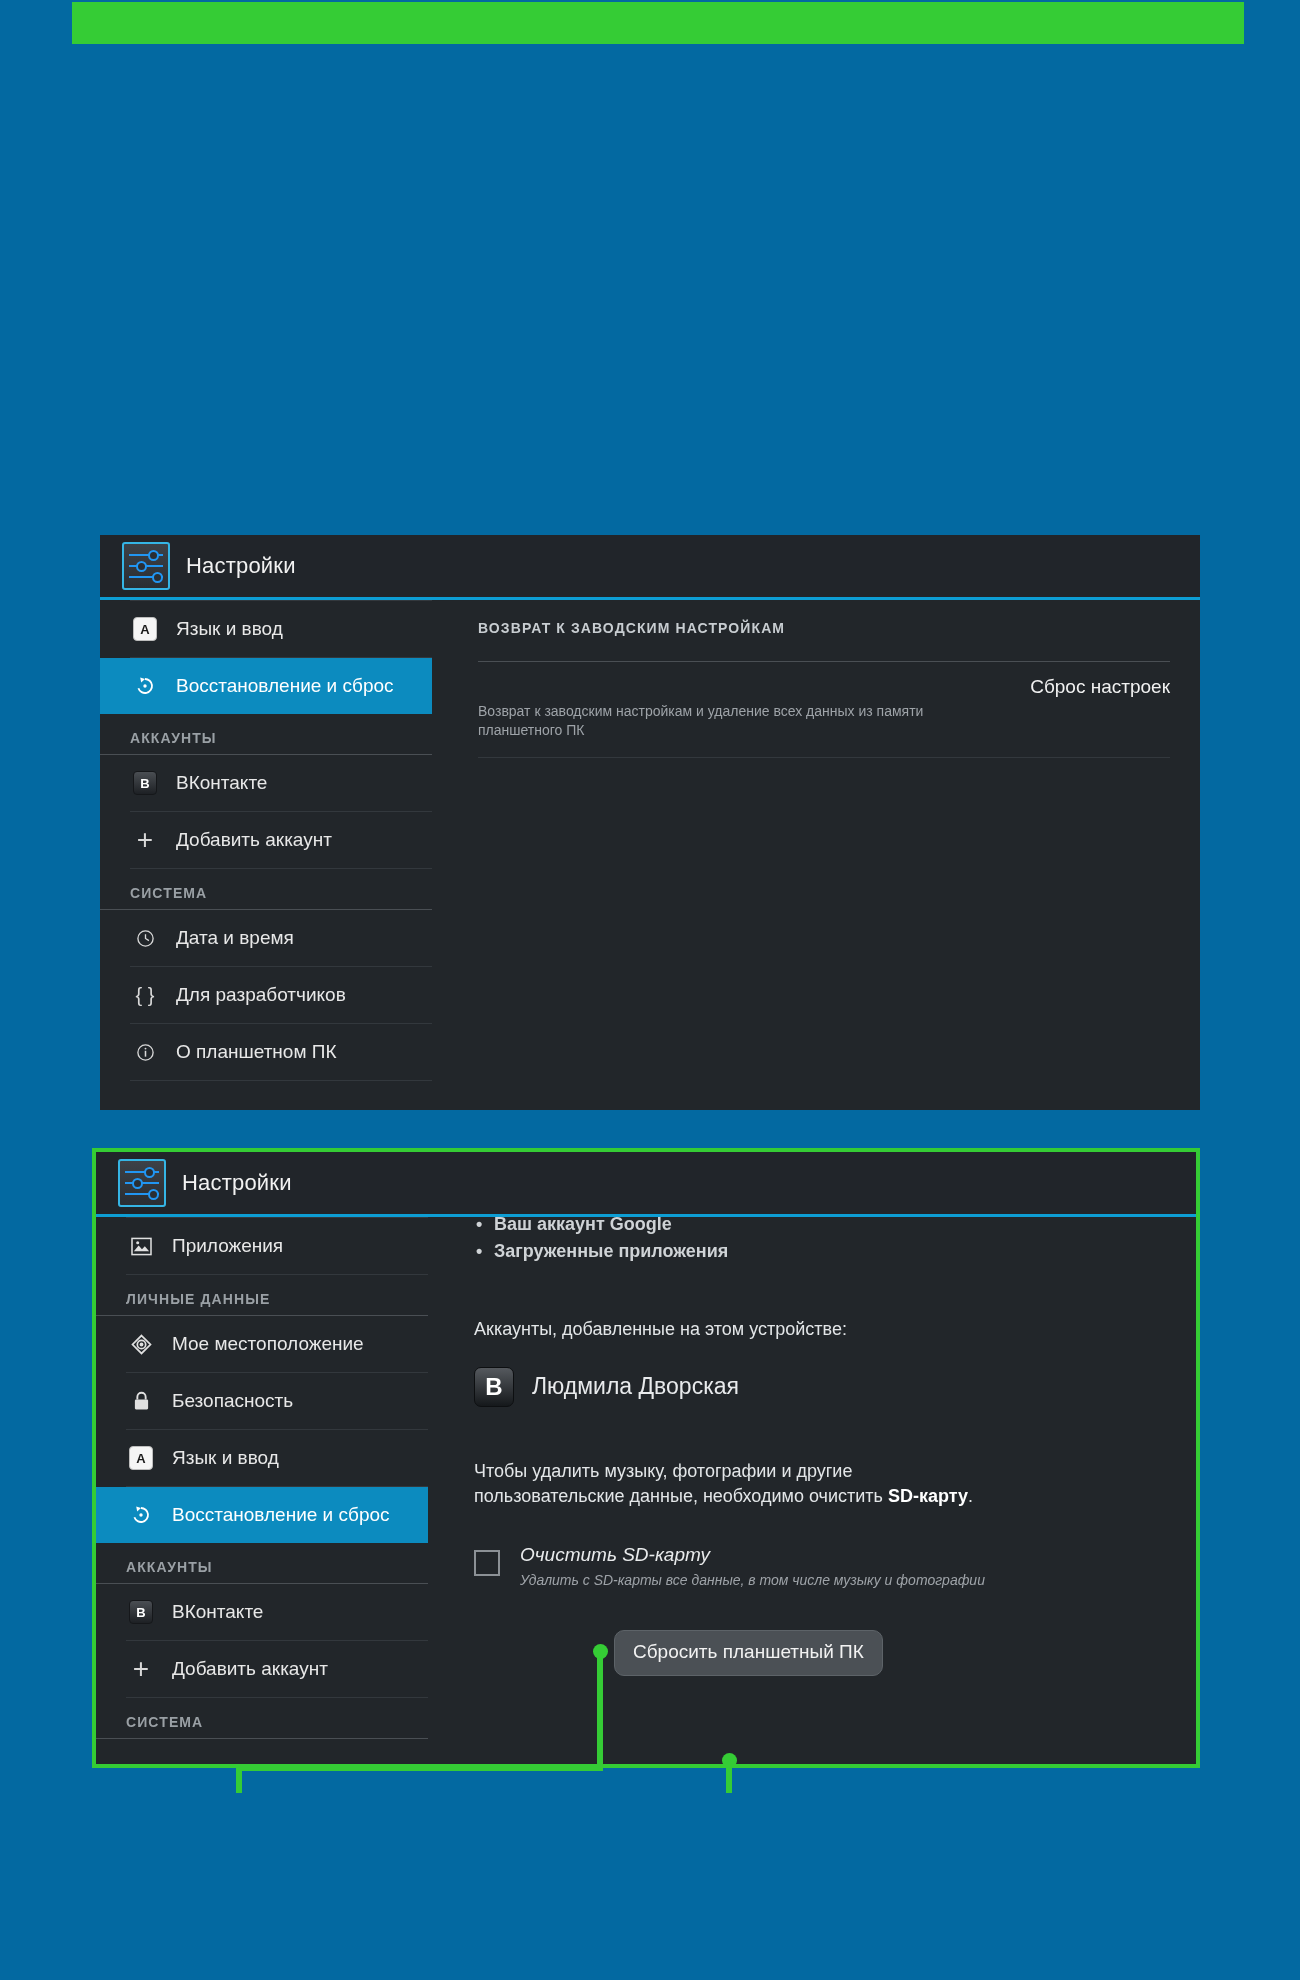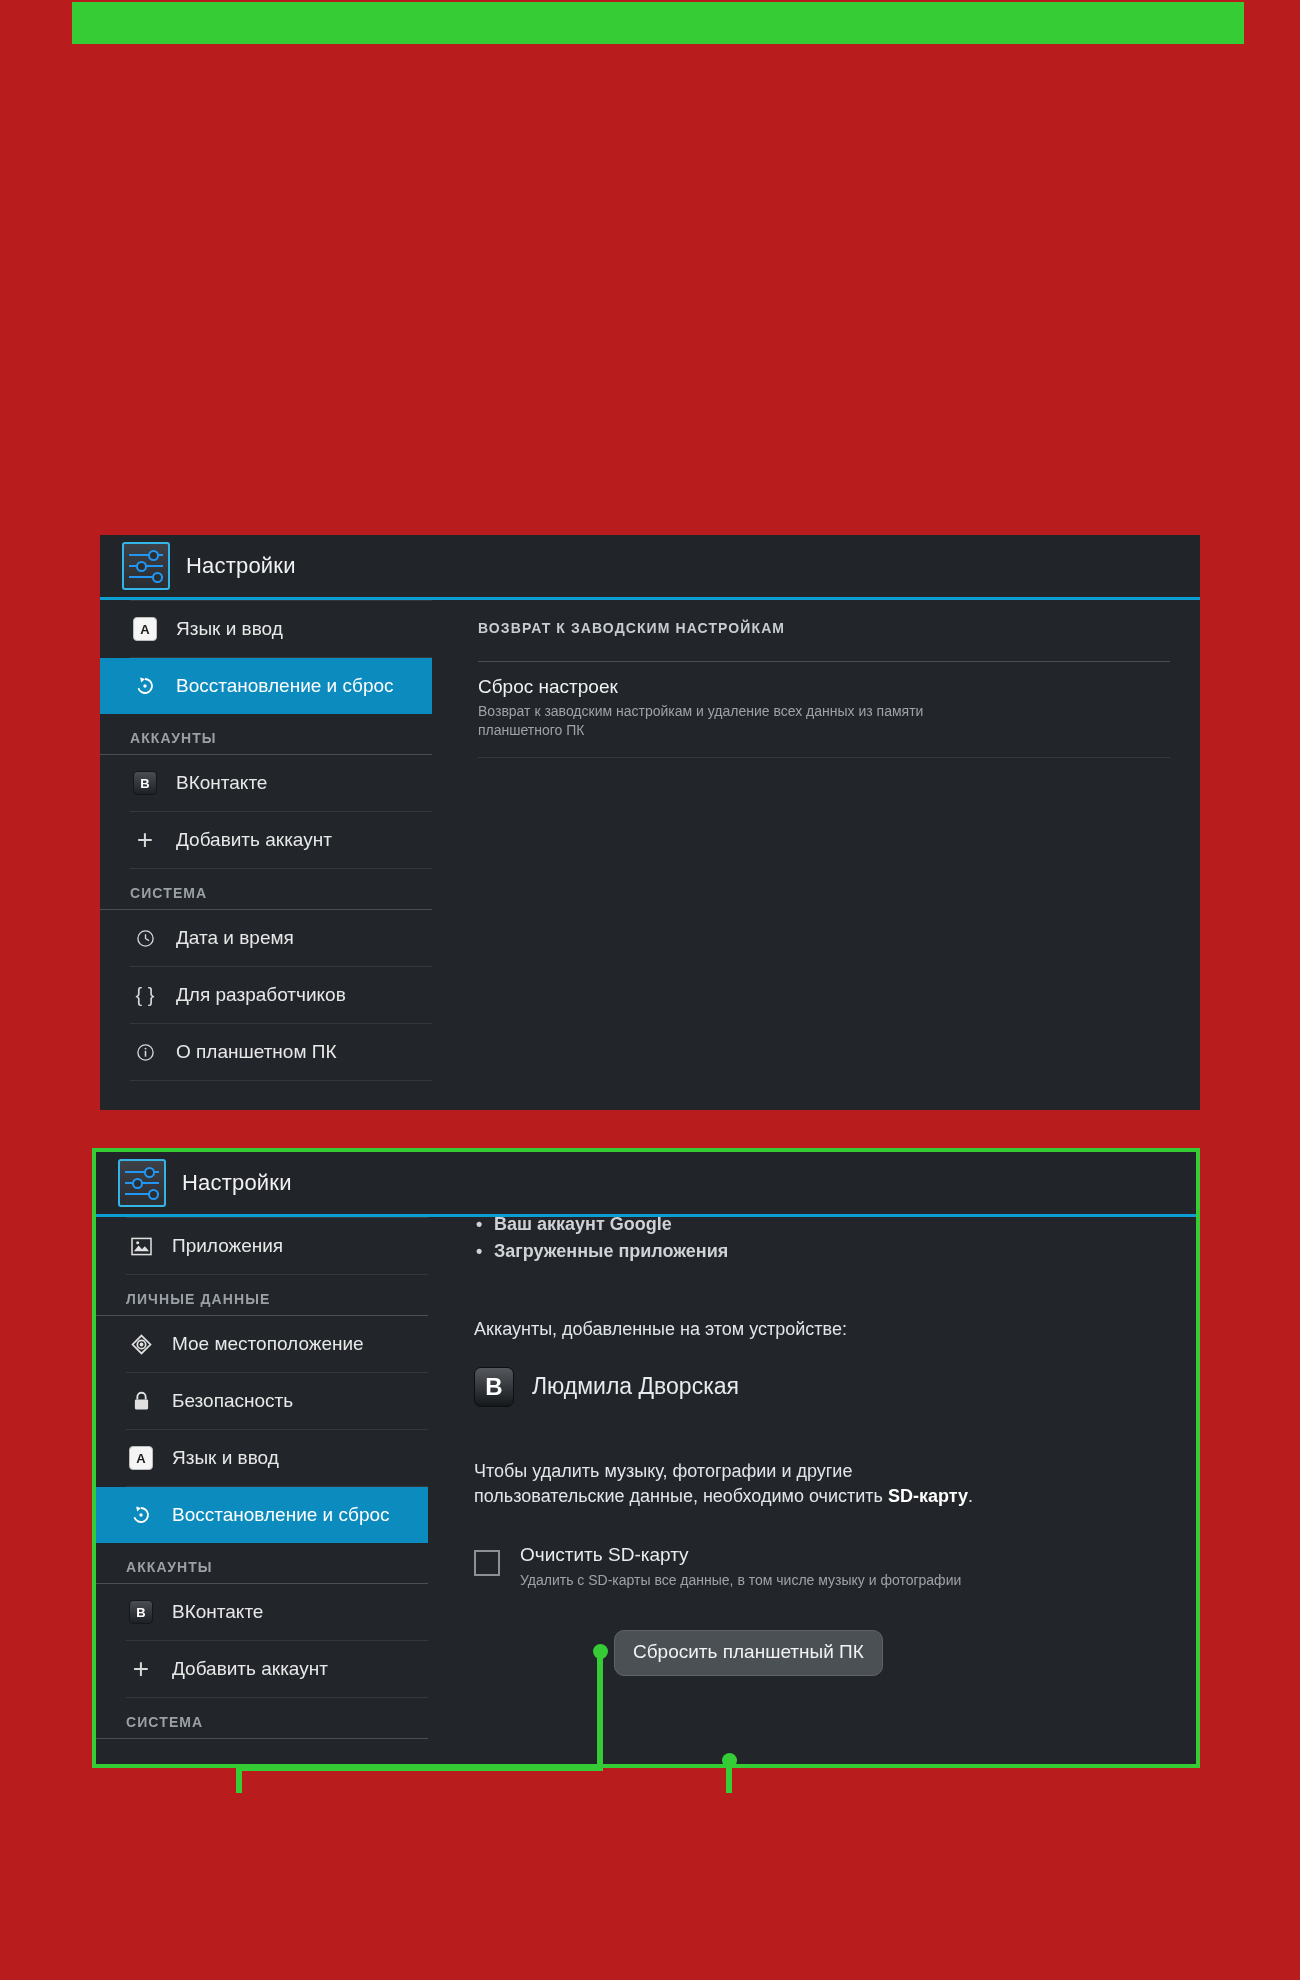--- a/index.html
+++ b/index.html
@@ -2,21 +2,21 @@
 <html><head>
 <meta charset="utf-8">
 <style>
   html, body {
     margin: 0; padding: 0;
     width: 1300px; height: 1980px;
     background: #ffffff;
     font-family: "Liberation Sans", sans-serif;
     overflow: hidden;
   }
-  .page { position: relative; width: 1300px; height: 1980px; background:#b91c1c; }
+  .page { position: relative; width: 1300px; height: 1980px; background:#0369a1; }
 
   
   .green-bar { position: absolute; background: #35cc35; }
   #top-green-bar   { left: 72px;  top: 2px;    width: 1172px; height: 42px; }
 
   
   .leader { position: absolute; background: #35cc35; }
   .dot { position: absolute; width: 15px; height: 15px; border-radius: 50%; background: #35cc35; }
 
   
@@ -69,21 +69,21 @@
     border: 1px solid #15171a;
   }
   .badge.white { background: #f5f5f5; color: #1b1b1b; border-color:#bdbdbd; }
 
   
   .sect-head {
     color: #c8cdd1; font-size: 14px; font-weight: bold; letter-spacing: 1.1px;
     padding: 20px 0 25px 0; margin-right: 30px; border-bottom: 1px solid #4a4f54;
   }
   .pref { padding: 14px 0 16px 0; margin-right: 30px; border-bottom: 1px solid #33383d; }
-  .pref-title { color: #f1f1f1; font-size: 19px; margin-bottom: 4px; }
+  .pref-title { color: #f1f1f1; font-size: 19px; margin-bottom: 4px; text-align: right; }
   .pref-sub { color: #9ea3a8; font-size: 14px; line-height: 1.38; max-width: 520px; }
 
   
   .bullets { list-style: none; margin: 0; padding: 0; font-weight: bold; }
   .bullets li {
     color: #cfd3d6; font-size: 18px; line-height: 1.5;
     padding-left: 20px; position: relative;
   }
   .bullets li::before {
     content: "\2022"; position: absolute; left: 2px; color: #cfd3d6;
@@ -93,21 +93,21 @@
   .acct-row { display: flex; align-items: center; }
   .acct-badge {
     width: 38px; height: 38px; border-radius: 7px;
     background: linear-gradient(#55595e,#15181b);
     color: #fff; font-size: 24px; font-weight: bold;
     display:flex; align-items:center; justify-content:center; margin-right: 18px;
     border: 1px solid #0d0f11;
   }
   .acct-name { color: #e8eaec; font-size: 23px; }
 
-  .check-row { display: flex; align-items: flex-start; }
+  .check-row { display: flex; align-items: flex-start; font-style: italic; }
   .checkbox {
     width: 22px; height: 22px; border: 2px solid #8c9196; background: transparent;
     flex: none; margin-top: 6px; margin-right: 20px;
   }
   .check-title { color: #e9ebec; font-size: 19px; margin-bottom: 5px; }
   .check-sub { color: #9ea3a8; font-size: 14px; line-height: 1.38; max-width: 520px; }
 
   .btn {
     display: inline-block; background: #4b5055; color: #f2f2f2;
     font-size: 19px; padding: 10px 18px 12px 18px;

